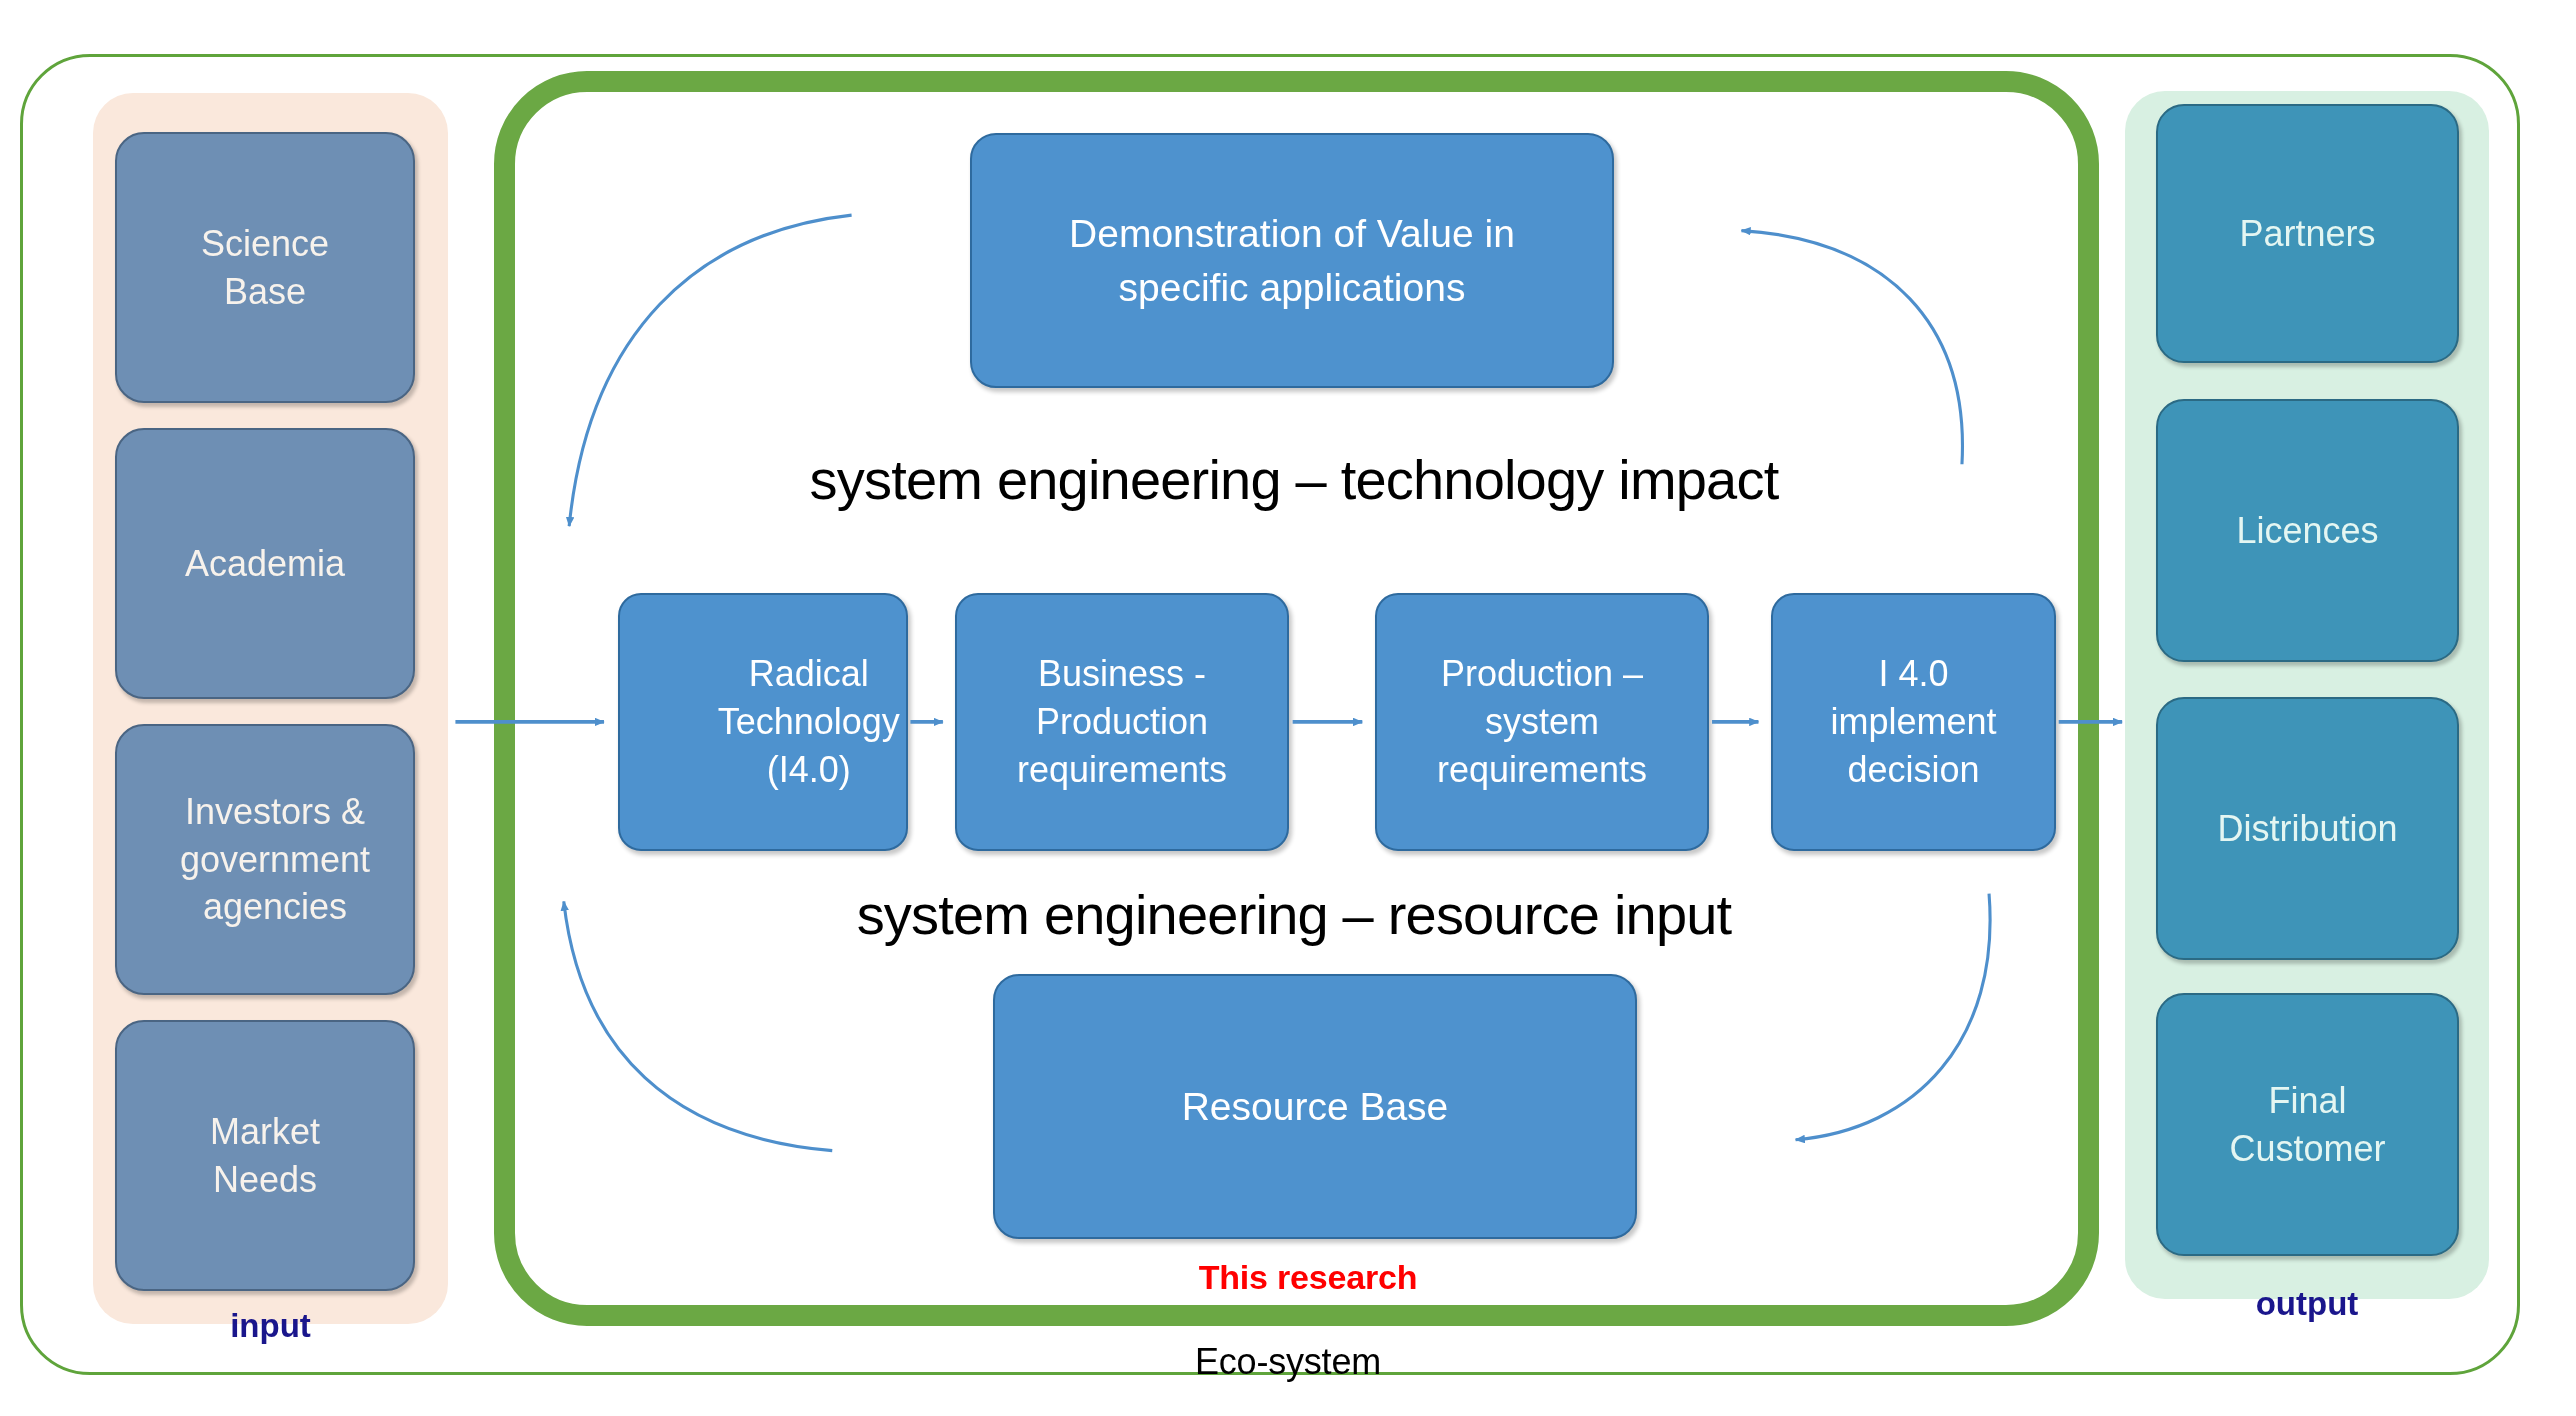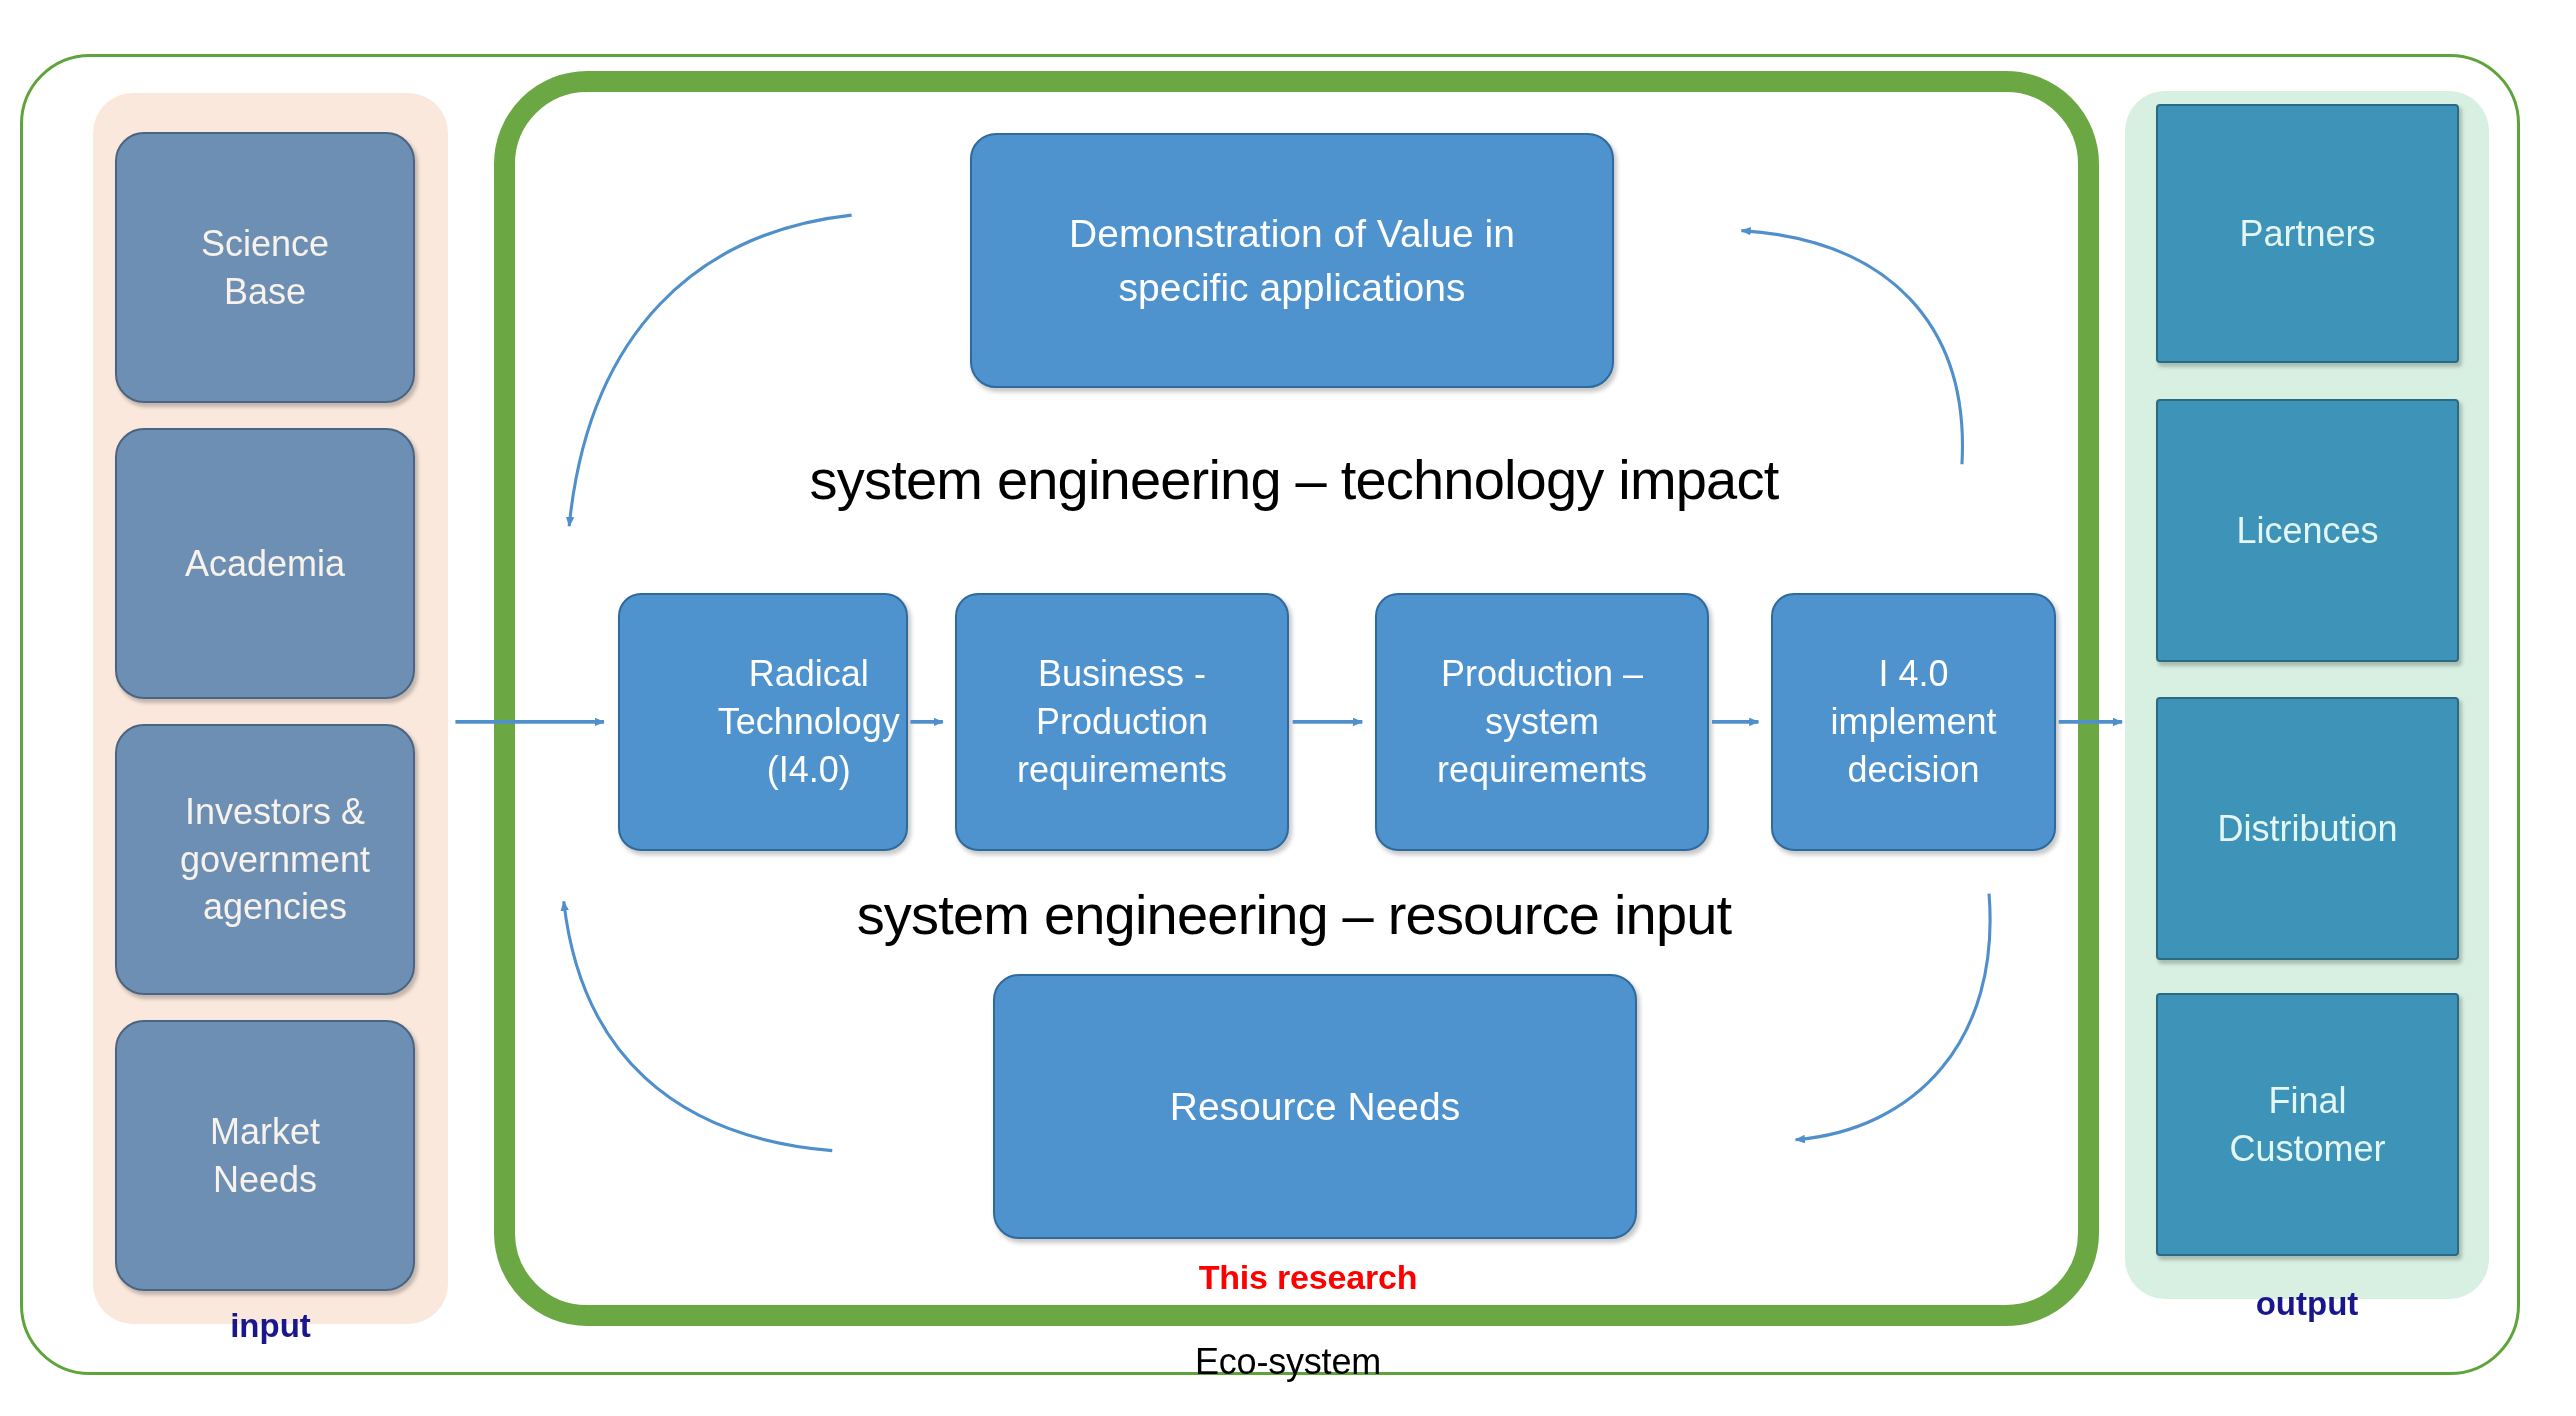--- a/index.html
+++ b/index.html
@@ -123,21 +123,21 @@
     font-size: 33px;
     font-weight: bold;
     color: #1A168C;
   }
   .output-box {
     position: absolute;
     left: 2156px;
     width: 303px;
     background: #3E94B8;
     border: 2.3px solid #2B6A84;
-    border-radius: 4px;
+    border-radius: 28px;
     box-sizing: border-box;
     display: flex;
     align-items: center;
     justify-content: center;
     text-align: center;
     color: #E4F6F2;
     font-size: 36px;
     line-height: 1.32;
     box-shadow: 2.3px 3.1px 3.9px rgba(0,0,0,0.22);
   }
@@ -324,21 +324,21 @@
 </div>
 <div class="proc-box" id="proc-box-3">
   <span>
     <span>I 4.0</span><br>
     <span>implement</span><br>
     <span>decision</span>
   </span>
 </div>
 
 <div id="resource-box">
-  <span>Resource Needs</span>
+  <span>Resource Base</span>
 </div>
 
 <div id="this-research-label">This research</div>
 
 <svg id="arrow-layer" viewBox="0 0 3328 1830">
   <defs>
     <marker id="ah" markerWidth="10" markerHeight="9" refX="9" refY="4.5" orient="auto" markerUnits="strokeWidth">
       <path d="M0,0 L10,4.5 L0,9 z" fill="#4E8FCC"></path>
     </marker>
     <marker id="ah-thin" markerWidth="13" markerHeight="11" refX="12" refY="5.5" orient="auto" markerUnits="userSpaceOnUse">

